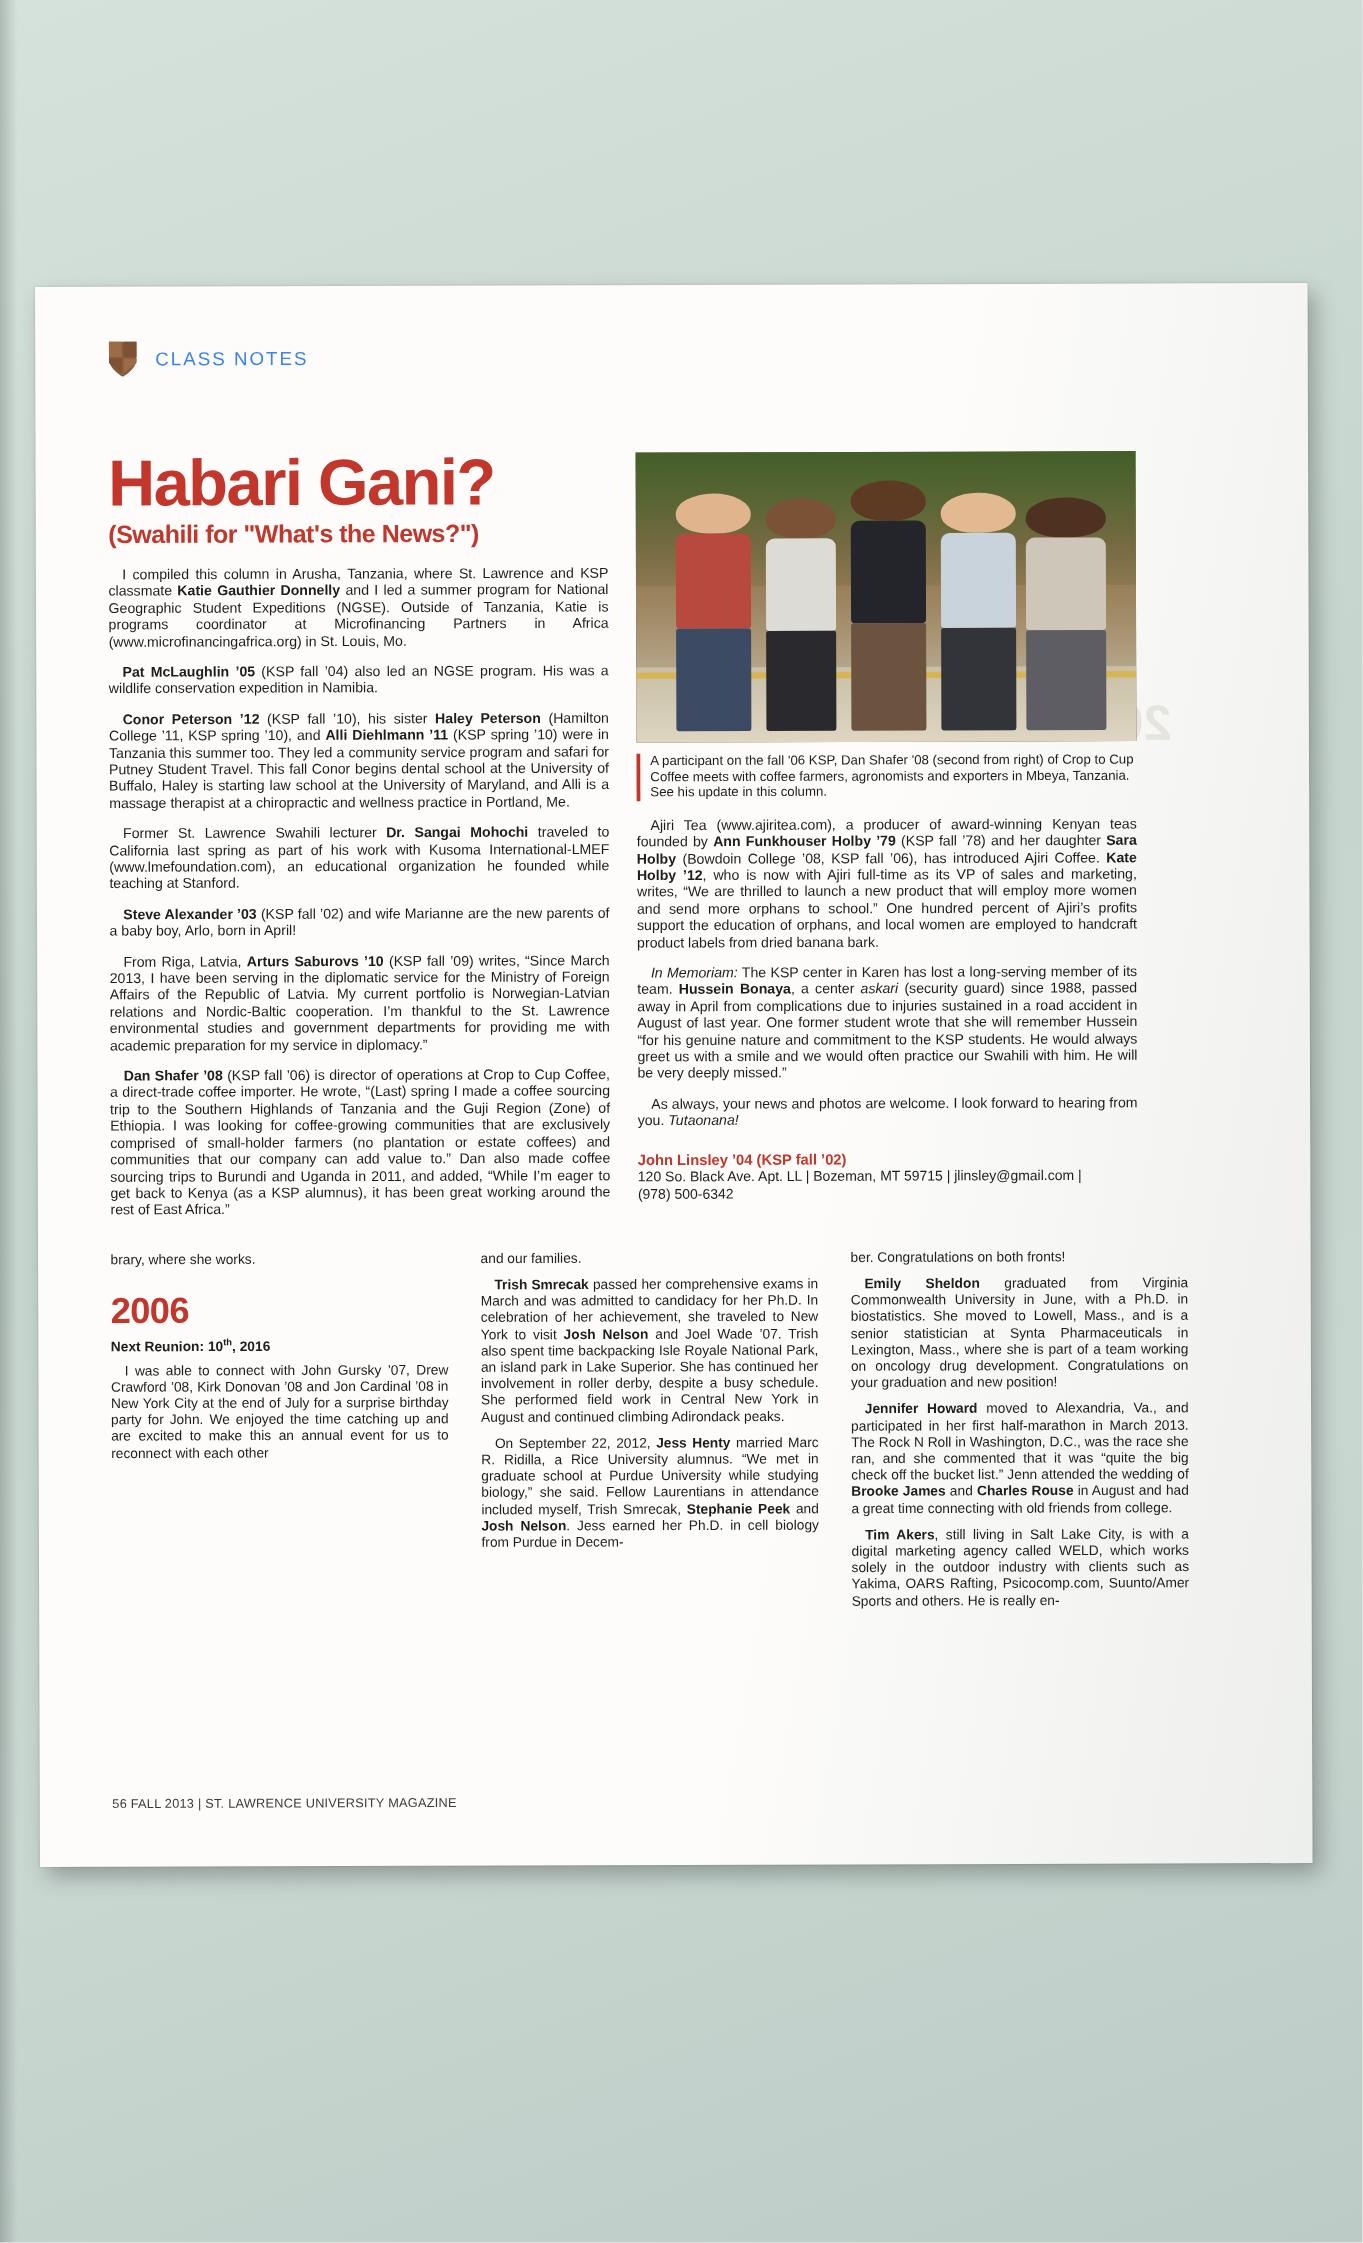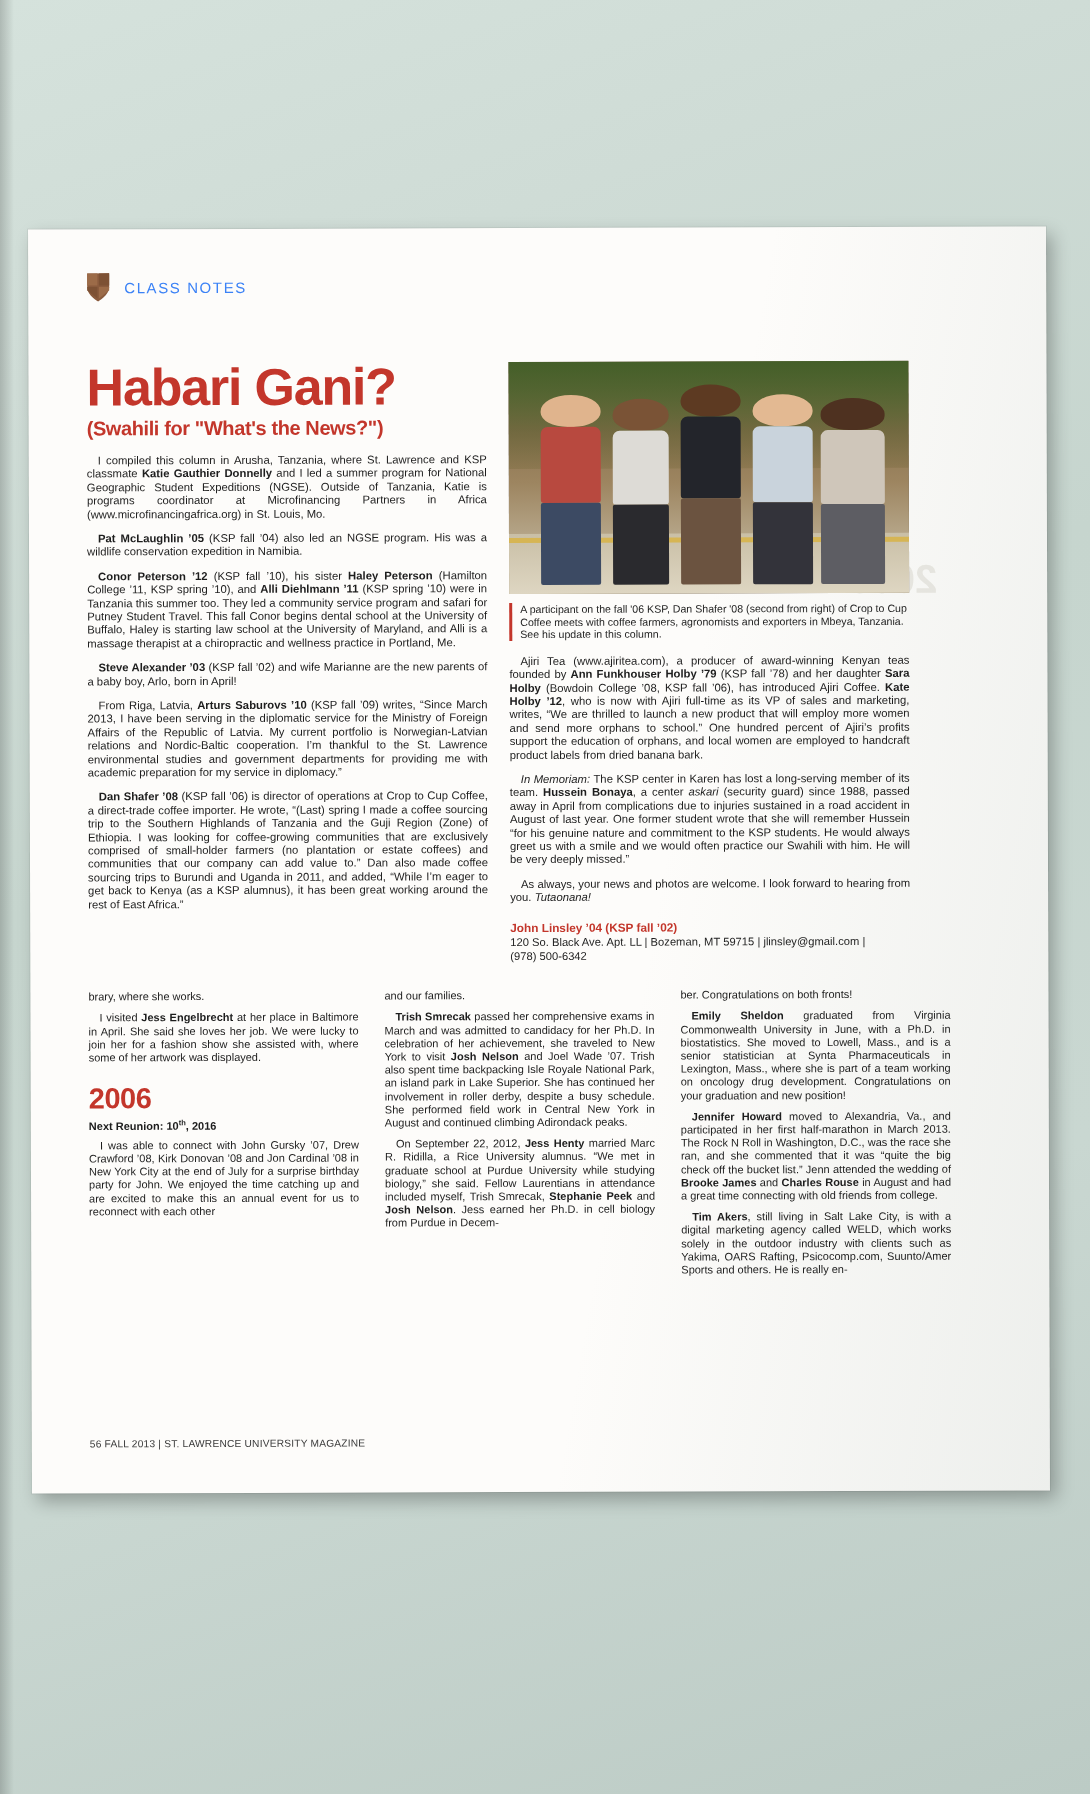--- a/index.html
+++ b/index.html
@@ -165,20 +165,21 @@
 
     <div class="feature">
 
       <div class="feat-left">
         <h1 class="big-title">Habari Gani?</h1>
         <div class="sub-title">(Swahili for "What's the News?")</div>
         <div id="featLeft">
             <p class="body first">I compiled this column in Arusha, Tanzania, where St. Lawrence and KSP classmate <b>Katie Gauthier Donnelly</b> and I led a summer program for National Geographic Student Expeditions (NGSE). Outside of Tanzania, Katie is programs coordinator at Microfinancing Partners in Africa (www.microfinancingafrica.org) in St. Louis, Mo.</p>
             <p class="body"><b>Pat McLaughlin ’05</b> (KSP fall ’04) also led an NGSE program. His was a wildlife conservation expedition in Namibia.</p>
             <p class="body"><b>Conor Peterson ’12</b> (KSP fall ’10), his sister <b>Haley Peterson</b> (Hamilton College ’11, KSP spring ’10), and <b>Alli Diehlmann ’11</b> (KSP spring ’10) were in Tanzania this summer too. They led a community service program and safari for Putney Student Travel. This fall Conor begins dental school at the University of Buffalo, Haley is starting law school at the University of Maryland, and Alli is a massage therapist at a chiropractic and wellness practice in Portland, Me.</p>
+            <p class="body">Former St. Lawrence Swahili lecturer <b>Dr. Sangai Mohochi</b> traveled to California last spring as part of his work with Kusoma International-LMEF (www.lmefoundation.com), an educational organization he founded while teaching at Stanford.</p>
             <p class="body"><b>Steve Alexander ’03</b> (KSP fall ’02) and wife Marianne are the new parents of a baby boy, Arlo, born in April!</p>
             <p class="body">From Riga, Latvia, <b>Arturs Saburovs ’10</b> (KSP fall ’09) writes, “Since March 2013, I have been serving in the diplomatic service for the Ministry of Foreign Affairs of the Republic of Latvia. My current portfolio is Norwegian-Latvian relations and Nordic-Baltic cooperation. I’m thankful to the St. Lawrence environmental studies and government departments for providing me with academic preparation for my service in diplomacy.”</p>
             <p class="body"><b>Dan Shafer ’08</b> (KSP fall ’06) is director of operations at Crop to Cup Coffee, a direct-trade coffee importer. He wrote, “(Last) spring I made a coffee sourcing trip to the Southern Highlands of Tanzania and the Guji Region (Zone) of Ethiopia. I was looking for coffee-growing communities that are exclusively comprised of small-holder farmers (no plantation or estate coffees) and communities that our company can add value to.” Dan also made coffee sourcing trips to Burundi and Uganda in 2011, and added, “While I’m eager to get back to Kenya (as a KSP alumnus), it has been great working around the rest of East Africa.”</p>
           </div>
       </div>
 
       <div class="feat-right">
         <div class="photo">
           <div class="bg"></div>
           <div class="wall"></div>
@@ -225,21 +226,20 @@
 
         <div class="sig-name">John Linsley ’04 (KSP fall ’02)</div>
         <div class="sig-line">120 So. Black Ave. Apt. LL | Bozeman, MT 59715 | jlinsley@gmail.com |</div>
         <div class="sig-line">(978) 500-6342</div>
       </div>
     </div>
 
     <div class="cols" id="colsWrap">
         <div class="col">
           <p class="noind">brary, where she works.</p>
-          <p>I visited <b>Jess Engelbrecht</b> at her place in Baltimore in April. She said she loves her job. We were lucky to join her for a fashion show she assisted with, where some of her artwork was displayed.</p>
           <div class="year">2006</div>
           <div class="reunion">Next Reunion: 10<sup>th</sup>, 2016</div>
           <p>I was able to connect with John Gursky ’07, Drew Crawford ’08, Kirk Donovan ’08 and Jon Cardinal ’08 in New York City at the end of July for a surprise birthday party for John. We enjoyed the time catching up and are excited to make this an annual event for us to reconnect with each other</p>
         </div>
         <div class="col">
           <p class="noind">and our families.</p>
           <p><b>Trish Smrecak</b> passed her comprehensive exams in March and was admitted to candidacy for her Ph.D. In celebration of her achievement, she traveled to New York to visit <b>Josh Nelson</b> and Joel Wade ’07. Trish also spent time backpacking Isle Royale National Park, an island park in Lake Superior. She has continued her involvement in roller derby, despite a busy schedule. She performed field work in Central New York in August and continued climbing Adirondack peaks.</p>
           <p>On September 22, 2012, <b>Jess Henty</b> married Marc R. Ridilla, a Rice University alumnus. “We met in graduate school at Purdue University while studying biology,” she said. Fellow Laurentians in attendance included myself, Trish Smrecak, <b>Stephanie Peek</b> and <b>Josh Nelson</b>. Jess earned her Ph.D. in cell biology from Purdue in Decem-</p>
         </div>
         <div class="col">

